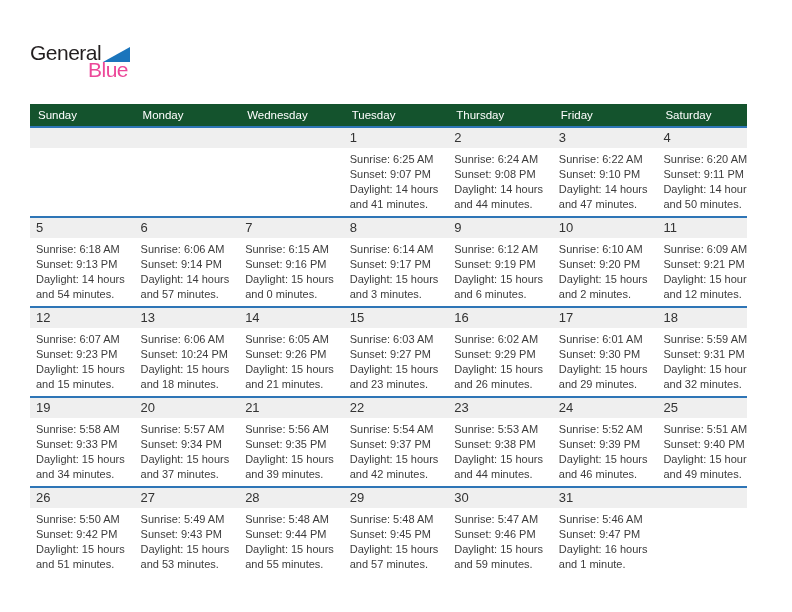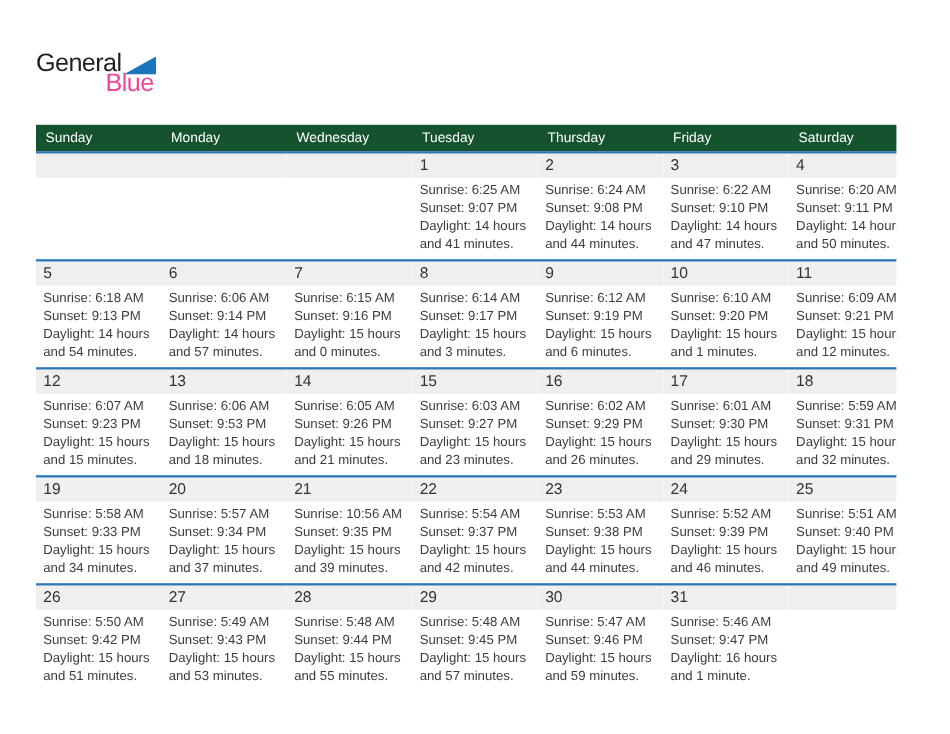--- a/index.html
+++ b/index.html
@@ -152,21 +152,21 @@
             <div>Daylight: 15 hours</div>
             <div>and 6 minutes.</div>
           </div>
         </div>
       <div class="cell">
           <div class="num">10</div>
           <div class="lines">
             <div>Sunrise: 6:10 AM</div>
             <div>Sunset: 9:20 PM</div>
             <div>Daylight: 15 hours</div>
-            <div>and 1 minutes.</div>
+            <div>and 2 minutes.</div>
           </div>
         </div>
       <div class="cell">
           <div class="num">11</div>
           <div class="lines">
             <div>Sunrise: 6:09 AM</div>
             <div>Sunset: 9:21 PM</div>
             <div>Daylight: 15 hours</div>
             <div>and 12 minutes.</div>
           </div>
@@ -180,21 +180,21 @@
             <div>Sunrise: 6:07 AM</div>
             <div>Sunset: 9:23 PM</div>
             <div>Daylight: 15 hours</div>
             <div>and 15 minutes.</div>
           </div>
         </div>
       <div class="cell">
           <div class="num">13</div>
           <div class="lines">
             <div>Sunrise: 6:06 AM</div>
-            <div>Sunset: 9:53 PM</div>
+            <div>Sunset: 10:24 PM</div>
             <div>Daylight: 15 hours</div>
             <div>and 18 minutes.</div>
           </div>
         </div>
       <div class="cell">
           <div class="num">14</div>
           <div class="lines">
             <div>Sunrise: 6:05 AM</div>
             <div>Sunset: 9:26 PM</div>
             <div>Daylight: 15 hours</div>
@@ -254,21 +254,21 @@
           <div class="lines">
             <div>Sunrise: 5:57 AM</div>
             <div>Sunset: 9:34 PM</div>
             <div>Daylight: 15 hours</div>
             <div>and 37 minutes.</div>
           </div>
         </div>
       <div class="cell">
           <div class="num">21</div>
           <div class="lines">
-            <div>Sunrise: 10:56 AM</div>
+            <div>Sunrise: 5:56 AM</div>
             <div>Sunset: 9:35 PM</div>
             <div>Daylight: 15 hours</div>
             <div>and 39 minutes.</div>
           </div>
         </div>
       <div class="cell">
           <div class="num">22</div>
           <div class="lines">
             <div>Sunrise: 5:54 AM</div>
             <div>Sunset: 9:37 PM</div>

